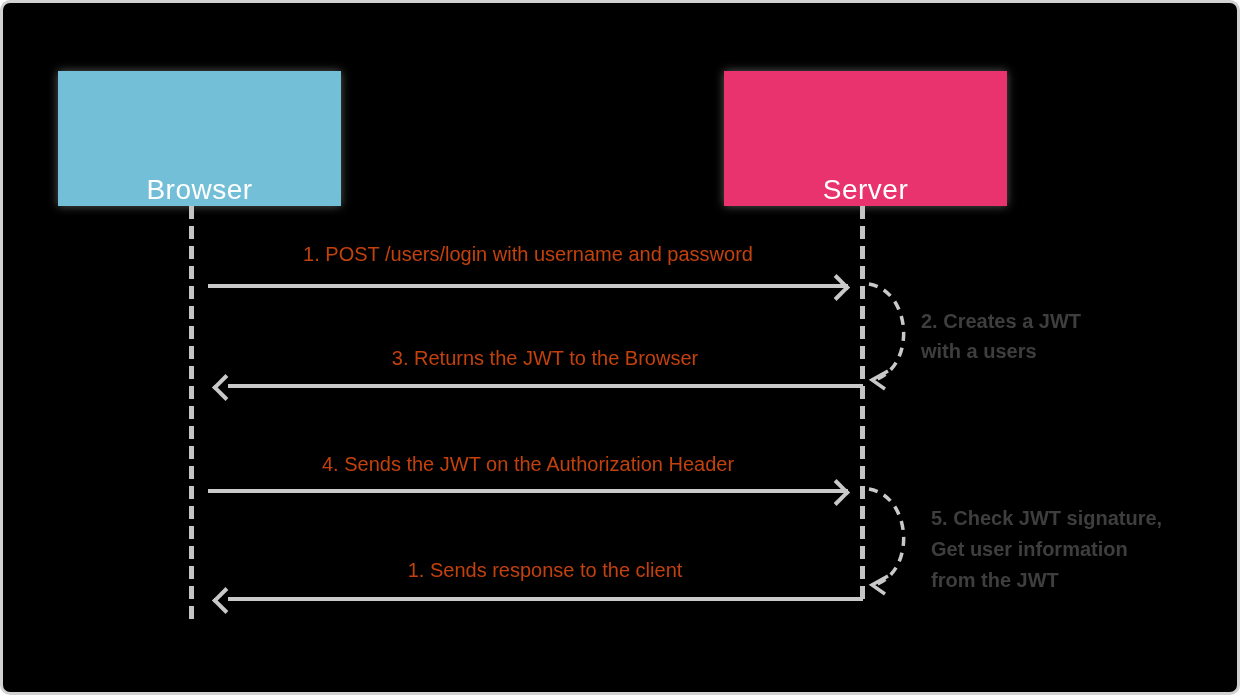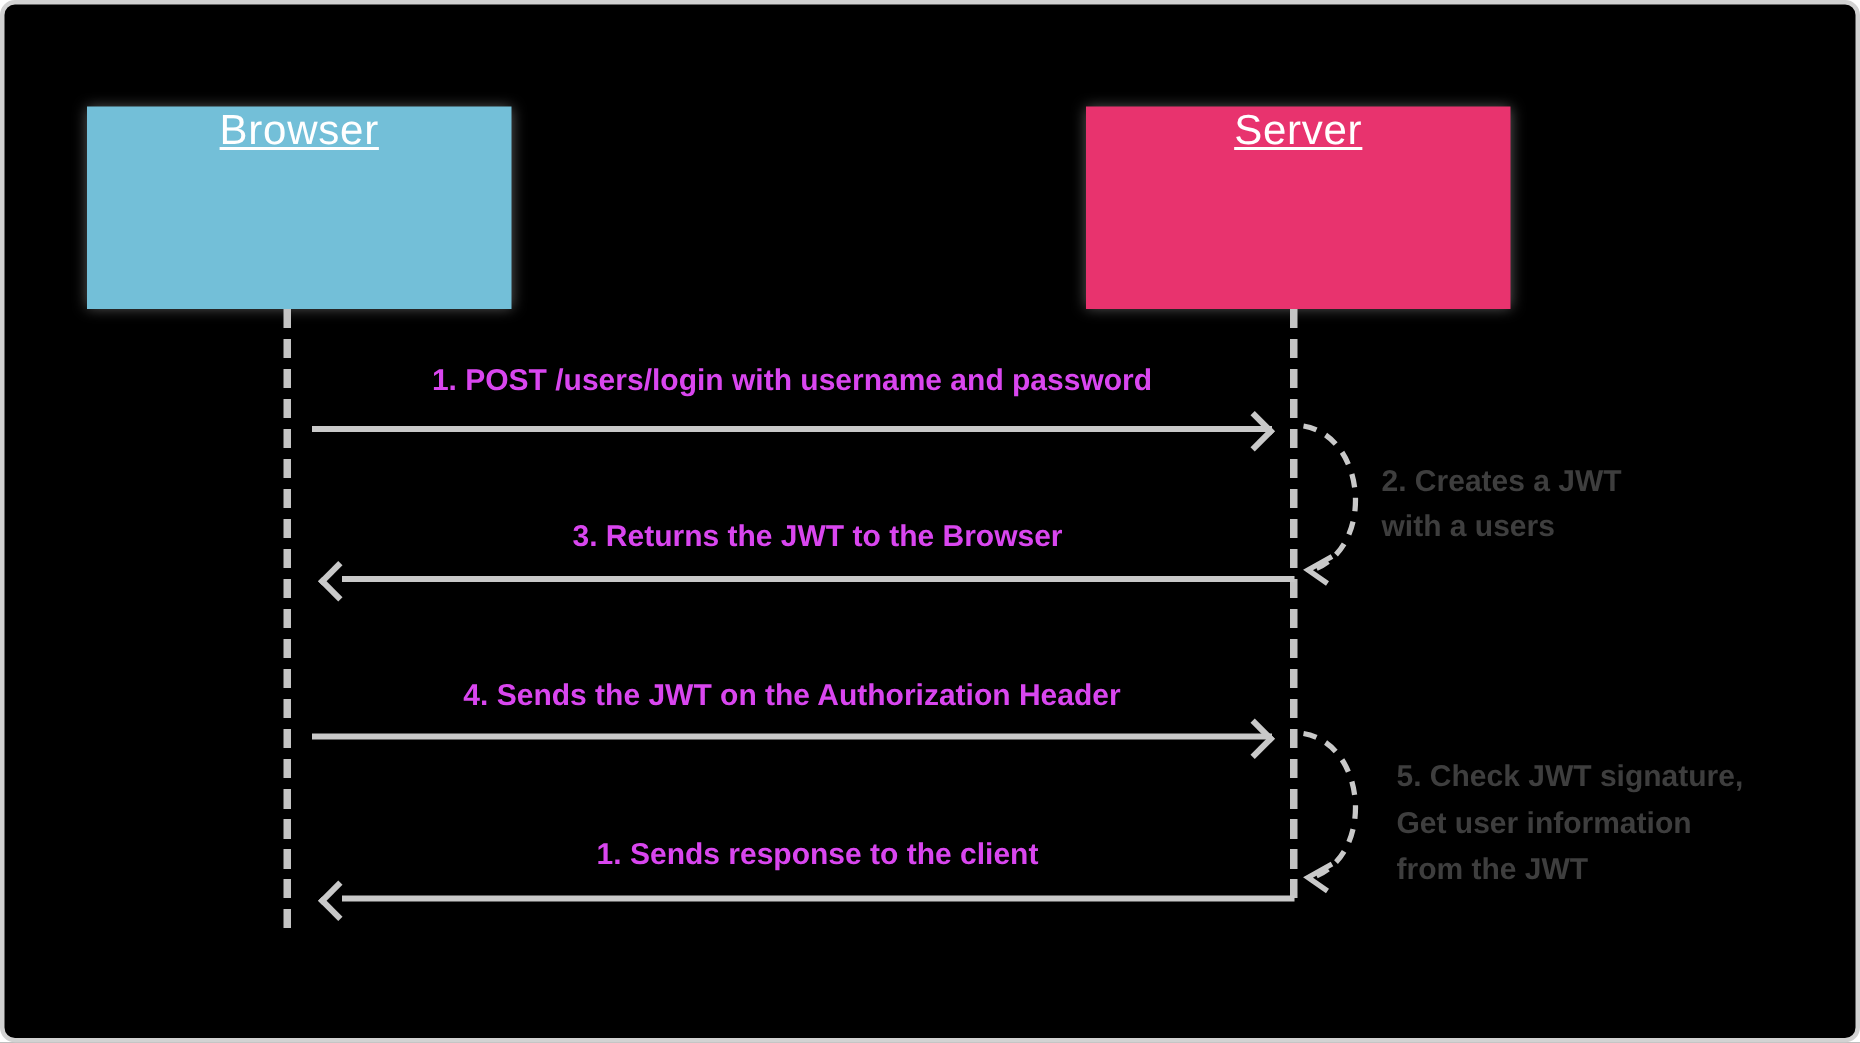--- a/index.html
+++ b/index.html
@@ -15,48 +15,47 @@
     font-family: "Liberation Sans", sans-serif;
   }
 
   
   .actor-box {
     position: absolute;
     top: 68px;
     width: 283px;
     height: 135px;
     display: flex;
-    align-items: flex-start;
+    align-items: flex-end;
     justify-content: center;
     color: #ffffff;
     font-size: 28px;
     letter-spacing: 0.5px;
     box-shadow: 0 0 9px rgba(200,200,200,0.45);
-    text-decoration: underline;
   }
   .actor-browser { left: 55px;  background: #73bfd8; }
   .actor-server  { left: 721px; background: #e8336e; }
 
   
   .lifeline {
     position: absolute;
     width: 5px;
     background-image: repeating-linear-gradient(
       to bottom, #c4c4c4 0px, #c4c4c4 13px, transparent 13px, transparent 20px);
   }
   .lifeline-browser { left: 186px; top: 203px; height: 414px; }
   .lifeline-server  { left: 857px; top: 203px; height: 400px; }
 
   
   .msg-label {
     position: absolute;
     text-align: center;
-    color: #d946ef;
+    color: #c2410c;
     font-size: 20px;
-    font-weight: 700;
+    font-weight: 400;
   }
   .lbl-1 { left: 205px; top: 240px; width: 640px; }
   .lbl-3 { left: 225px; top: 344px; width: 634px; }
   .lbl-4 { left: 205px; top: 450px; width: 640px; }
   .lbl-6 { left: 225px; top: 556px; width: 634px; }
 
   
   .msg-line {
     position: absolute;
     height: 4px;

